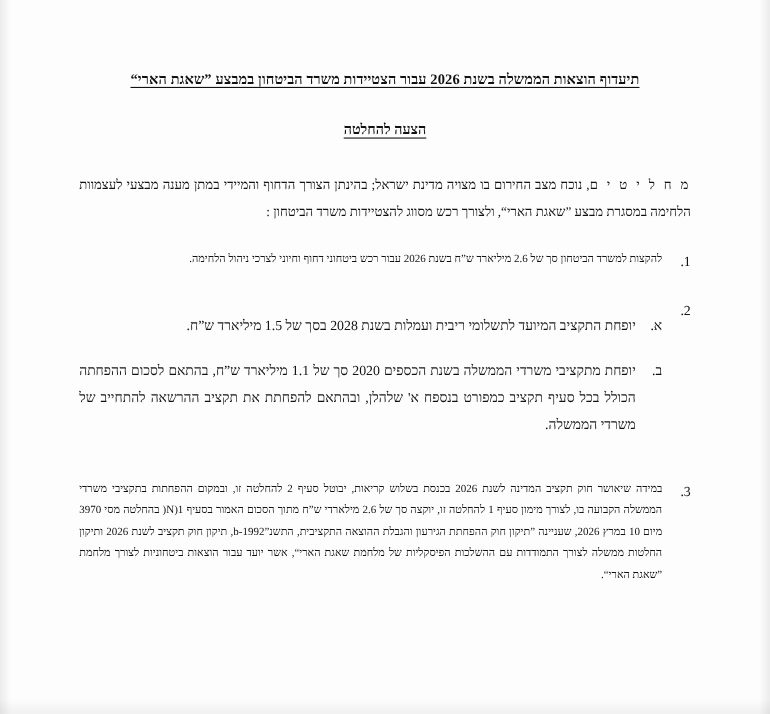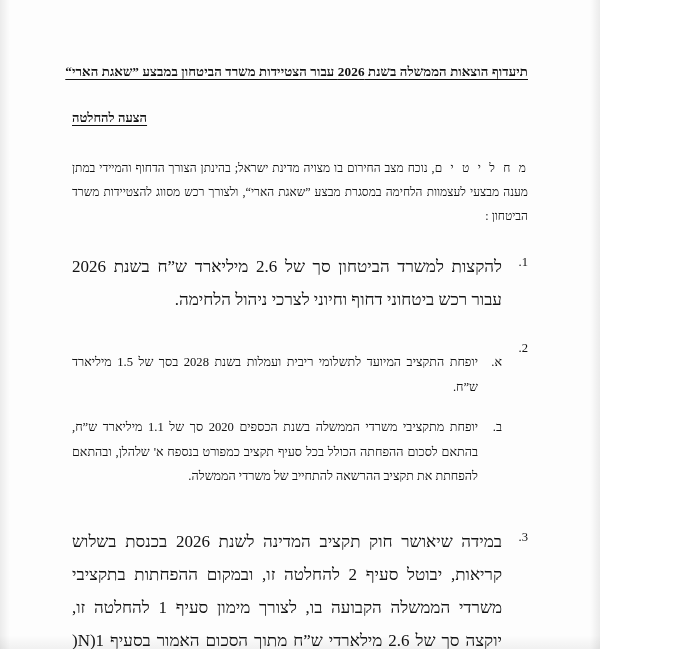--- a/index.html
+++ b/index.html
@@ -9,21 +9,21 @@
   }
   body {
     width: 700px;
     height: 649px;
     font-family: "Liberation Serif", serif;
     color: #111;
     overflow: hidden;
   }
   .page {
     position: relative;
-    width: 600px;
+    width: 700px;
     height: 649px;
     background: #fdfdfd;
     box-sizing: border-box;
     padding: 62px 72px 0 72px;
     direction: rtl;
     text-align: right;
   }
   .doc-title {
     font-size: 13.2px;
     font-weight: bold;
@@ -31,21 +31,21 @@
     text-decoration: underline;
     text-underline-offset: 3px;
     letter-spacing: 0.1px;
     line-height: 1.5;
     margin: 0 0 28px 0;
     white-space: nowrap;
   }
   .doc-subtitle {
     font-size: 13px;
     font-weight: bold;
-    text-align: left;
+    text-align: center;
     text-decoration: underline;
     text-underline-offset: 3px;
     margin: 0 0 30px 0;
   }
   .preamble {
     font-size: 12px;
     line-height: 2.0;
     margin: 0 0 22px 0;
     text-align: justify;
     text-justify: inter-word;
@@ -69,21 +69,21 @@
     font-size: 12.6px;
     line-height: 1.95;
     text-align: right;
     padding-left: 8px;
     box-sizing: border-box;
   }
   .clause-body {
     flex: 1 1 auto;
   }
   .clause-text {
-    font-size: 17px;
+    font-size: 10px;
     line-height: 1.95;
     text-align: justify;
     text-justify: inter-word;
     margin: 0;
   }
   ol.subclauses {
     list-style: none;
     margin: 14px 0 0 0;
     padding: 0;
   }

